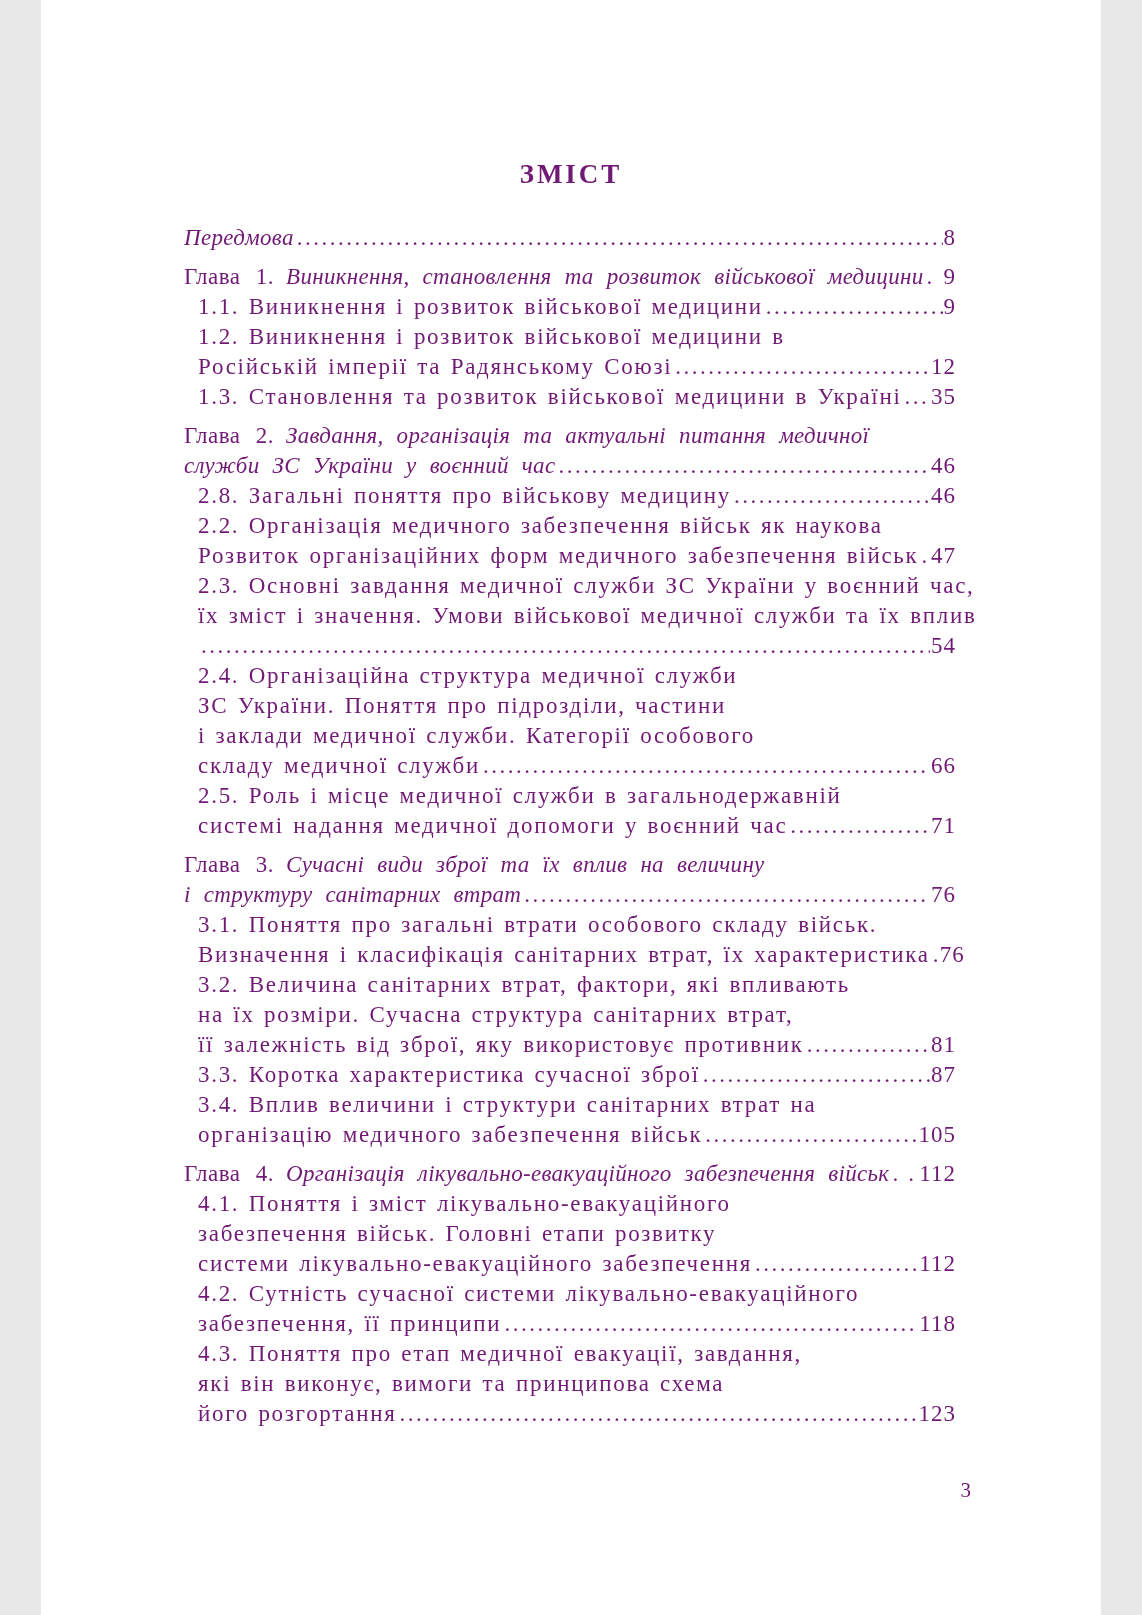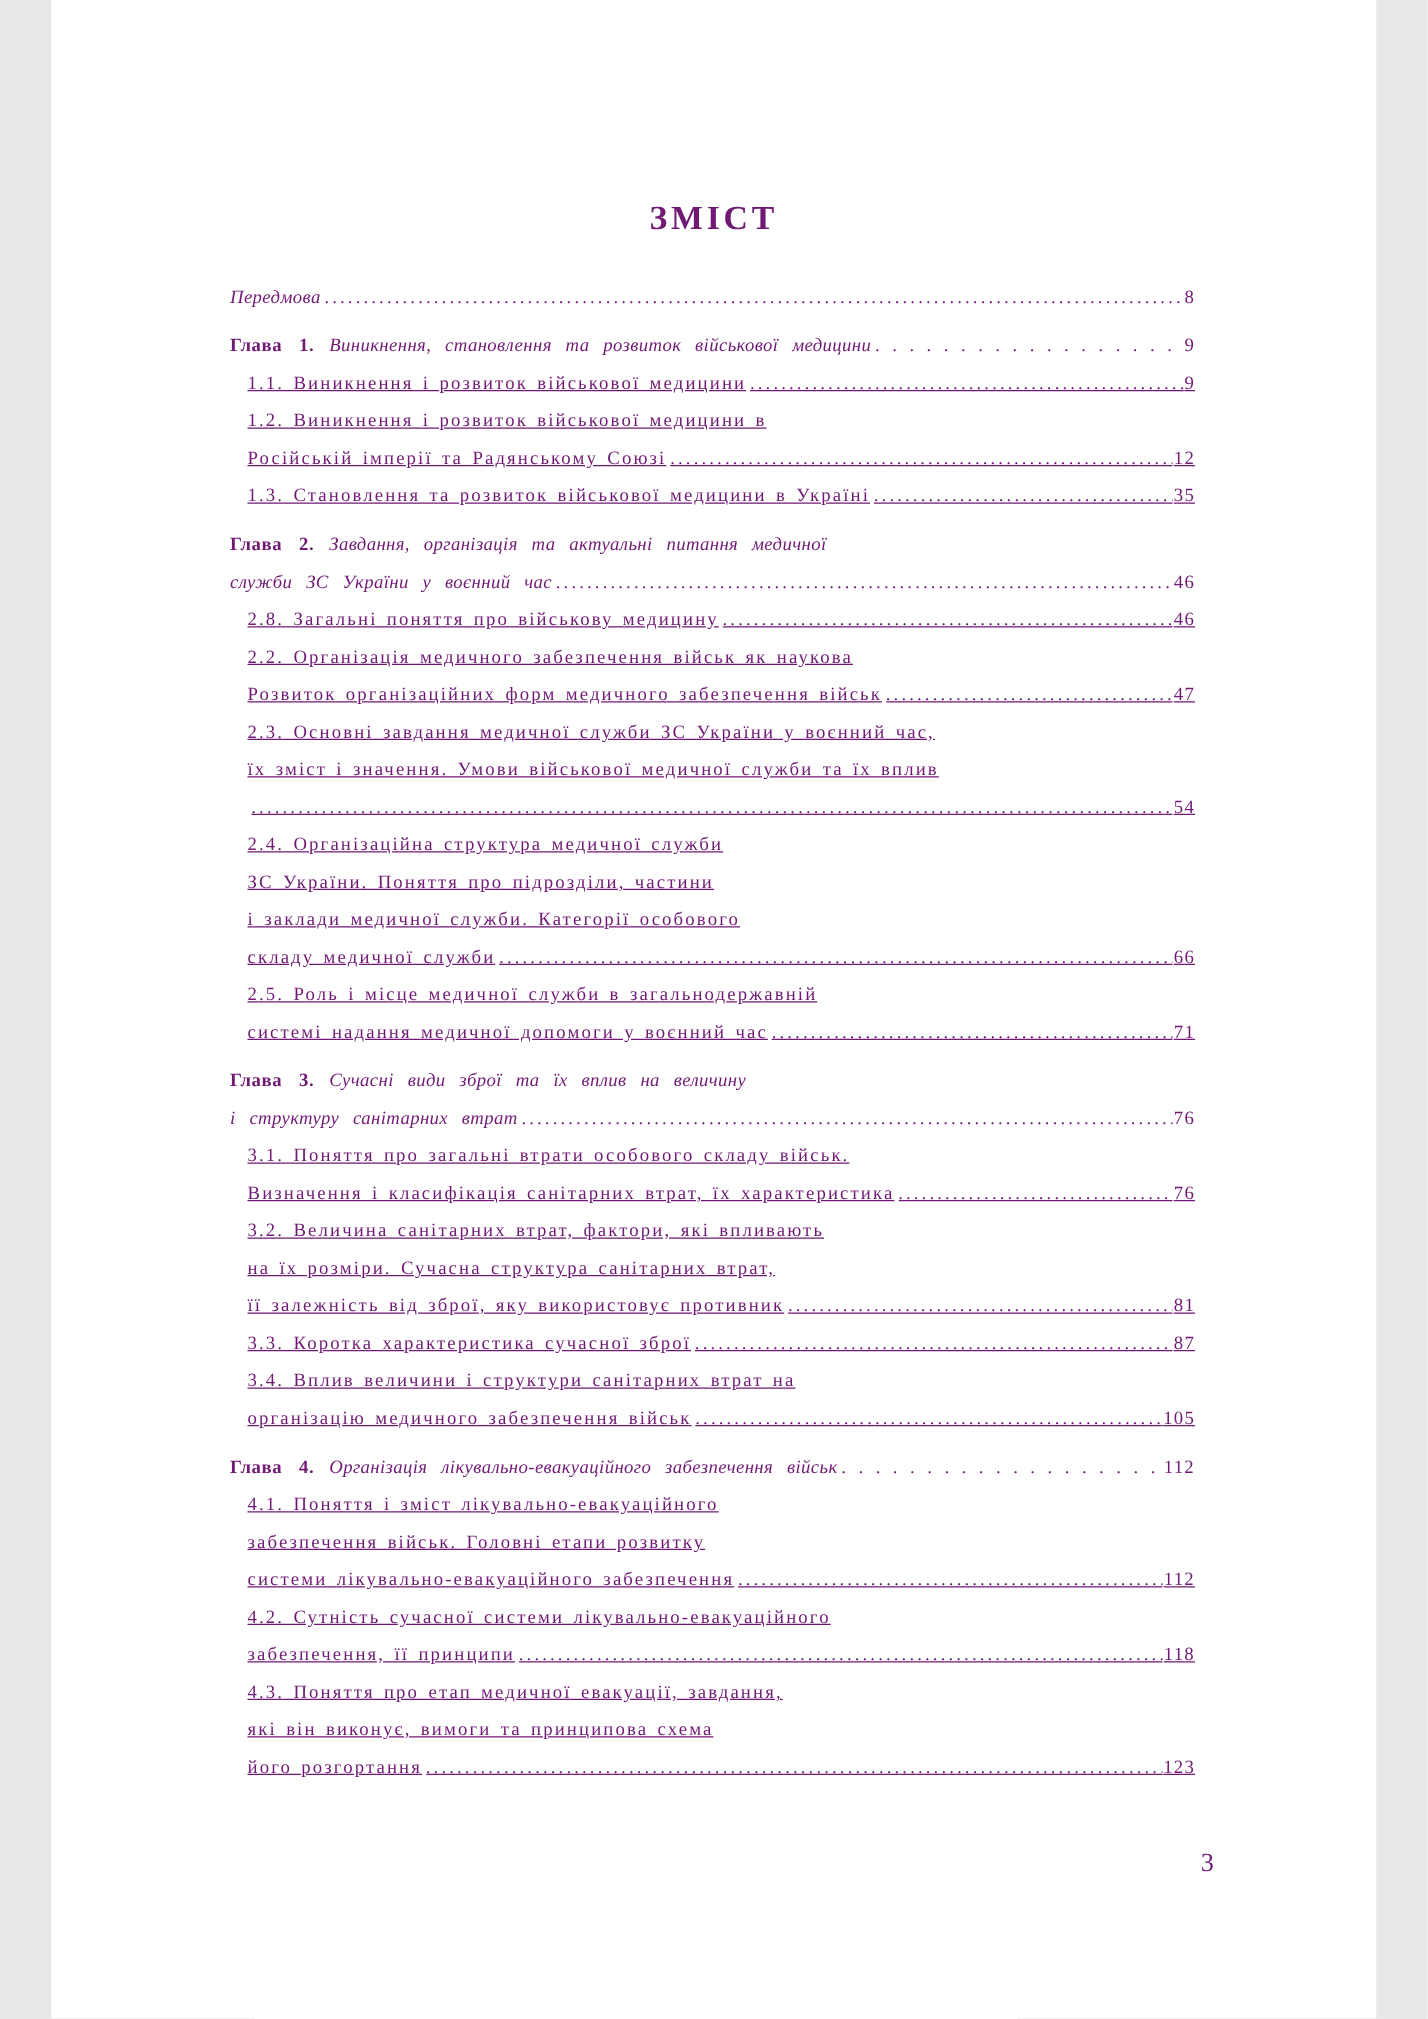--- a/index.html
+++ b/index.html
@@ -20,28 +20,28 @@
     font-weight: 700;
     letter-spacing: 3px;
     line-height: 32px;
   }
   .toc {
     margin: 33px 145px 0 143px;
   }
   .row {
     display: flex;
     align-items: baseline;
-    font-size: 15px;
+    font-size: 23px;
     line-height: 30px;
     white-space: nowrap;
   }
   .row.chapter { margin-top: 9px; }
-  .row.section, .row.section-cont { padding-left: 14px; text-decoration: underline; }
+  .row.section, .row.section-cont { padding-left: 14px; }
   .prefix {
-    font-weight: 700;
+    font-weight: 400;
     word-spacing: 9px;
     margin-right: 12px;
     letter-spacing: 0.5px;
   }
   .chtitle {
     font-style: italic;
     letter-spacing: 0.3px;
     word-spacing: 7px;
   }
   .sectext {

